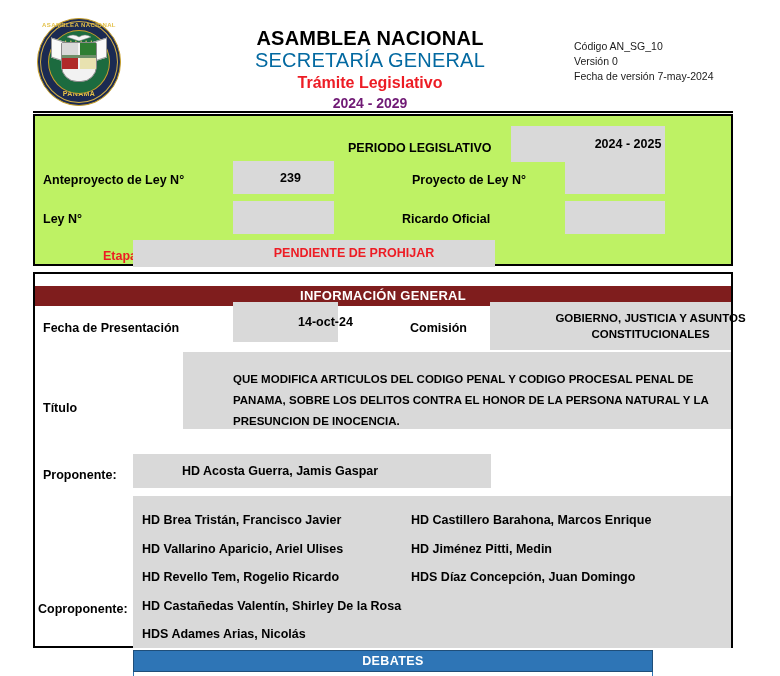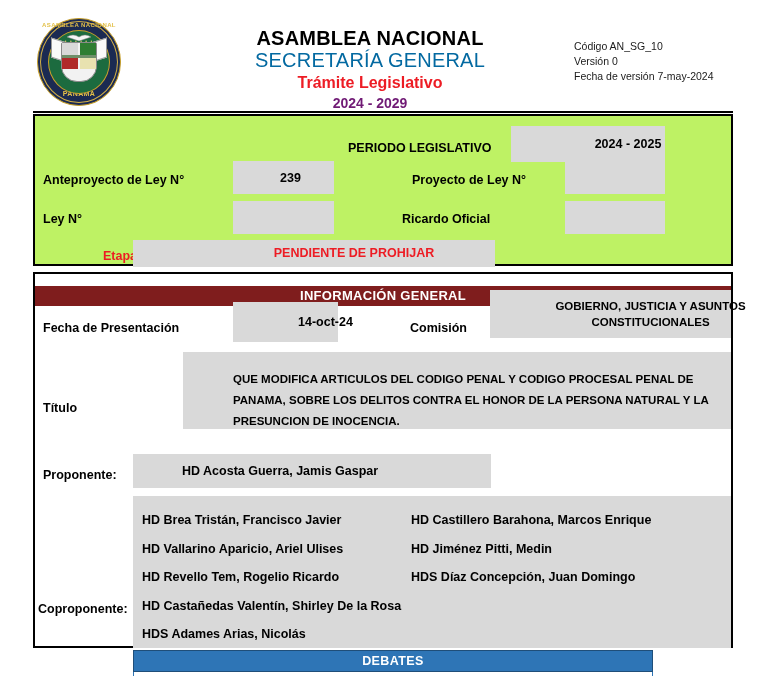--- a/index.html
+++ b/index.html
@@ -195,21 +195,21 @@
   <div id="table2">
 
     <div id="info-bar">INFORMACIÓN GENERAL</div>
 
     <div class="lbl" style="left:8px; top:47px;">Fecha de Presentación</div>
     <div class="fld" style="left:198px; top:28px; width:105px; height:40px;">
       <div class="val ctr" style="left:0; top:13px; width:105px;">14-oct-24</div>
     </div>
 
     <div class="lbl" style="left:375px; top:47px;">Comisión</div>
-    <div class="fld" style="left:455px; top:16px; width:241px; height:48px;">
+    <div class="fld" style="left:455px; top:28px; width:241px; height:48px;">
       <div class="val ctr multiline" style="left:6px; top:8px; width:229px; font-size:11.5px; line-height:16px;">GOBIERNO, JUSTICIA Y ASUNTOS CONSTITUCIONALES</div>
     </div>
 
     <div class="lbl" style="left:8px; top:127px;">Título</div>
     <div class="fld" style="left:148px; top:78px; width:548px; height:77px;">
       <div class="val multiline" style="left:10px; top:17px; width:508px; font-size:11.5px; line-height:21px;">QUE MODIFICA ARTICULOS DEL CODIGO PENAL Y CODIGO PROCESAL PENAL DE PANAMA, SOBRE LOS DELITOS CONTRA EL HONOR DE LA PERSONA NATURAL Y LA PRESUNCION DE INOCENCIA.</div>
     </div>
 
     <div class="lbl" style="left:8px; top:194px;">Proponente:</div>
     <div class="fld" style="left:98px; top:180px; width:358px; height:34px;">

